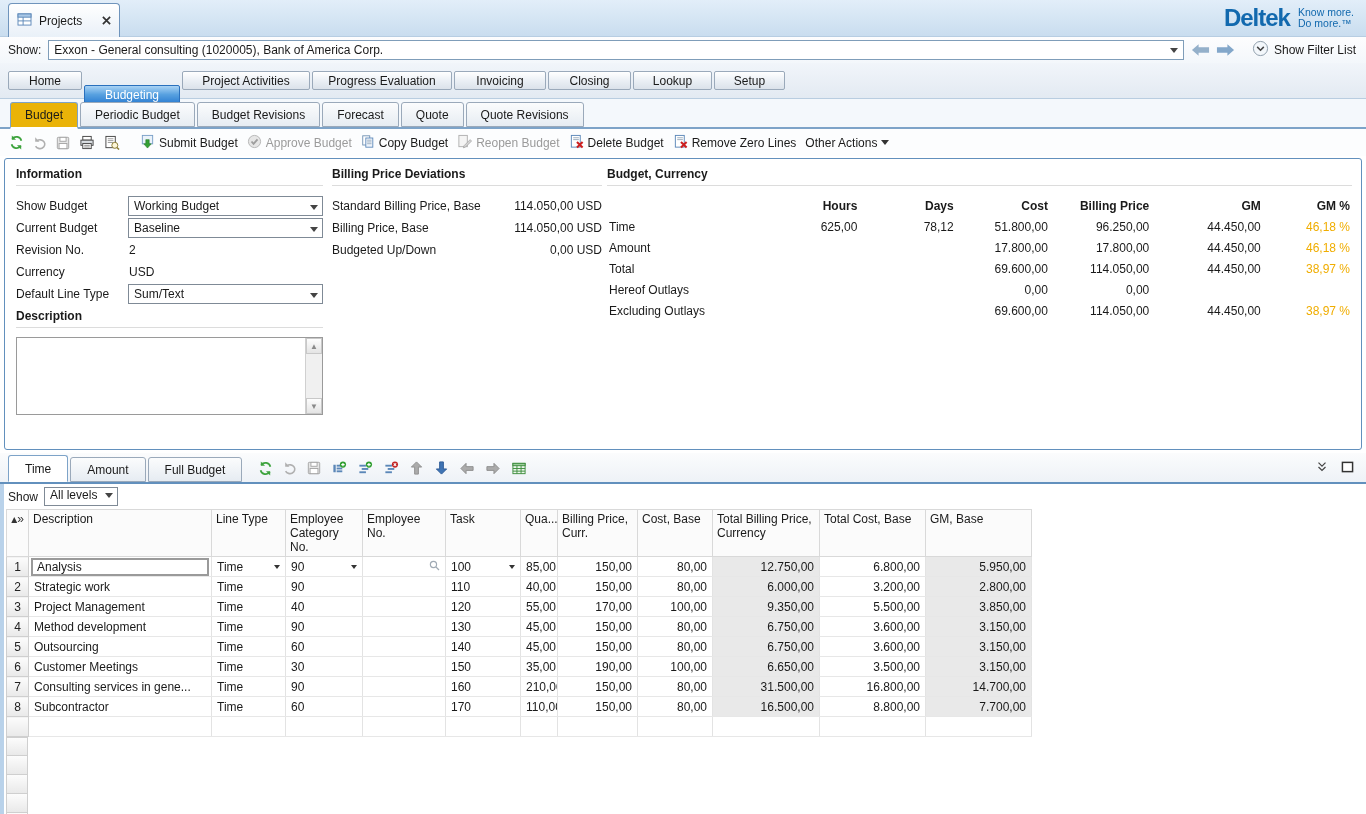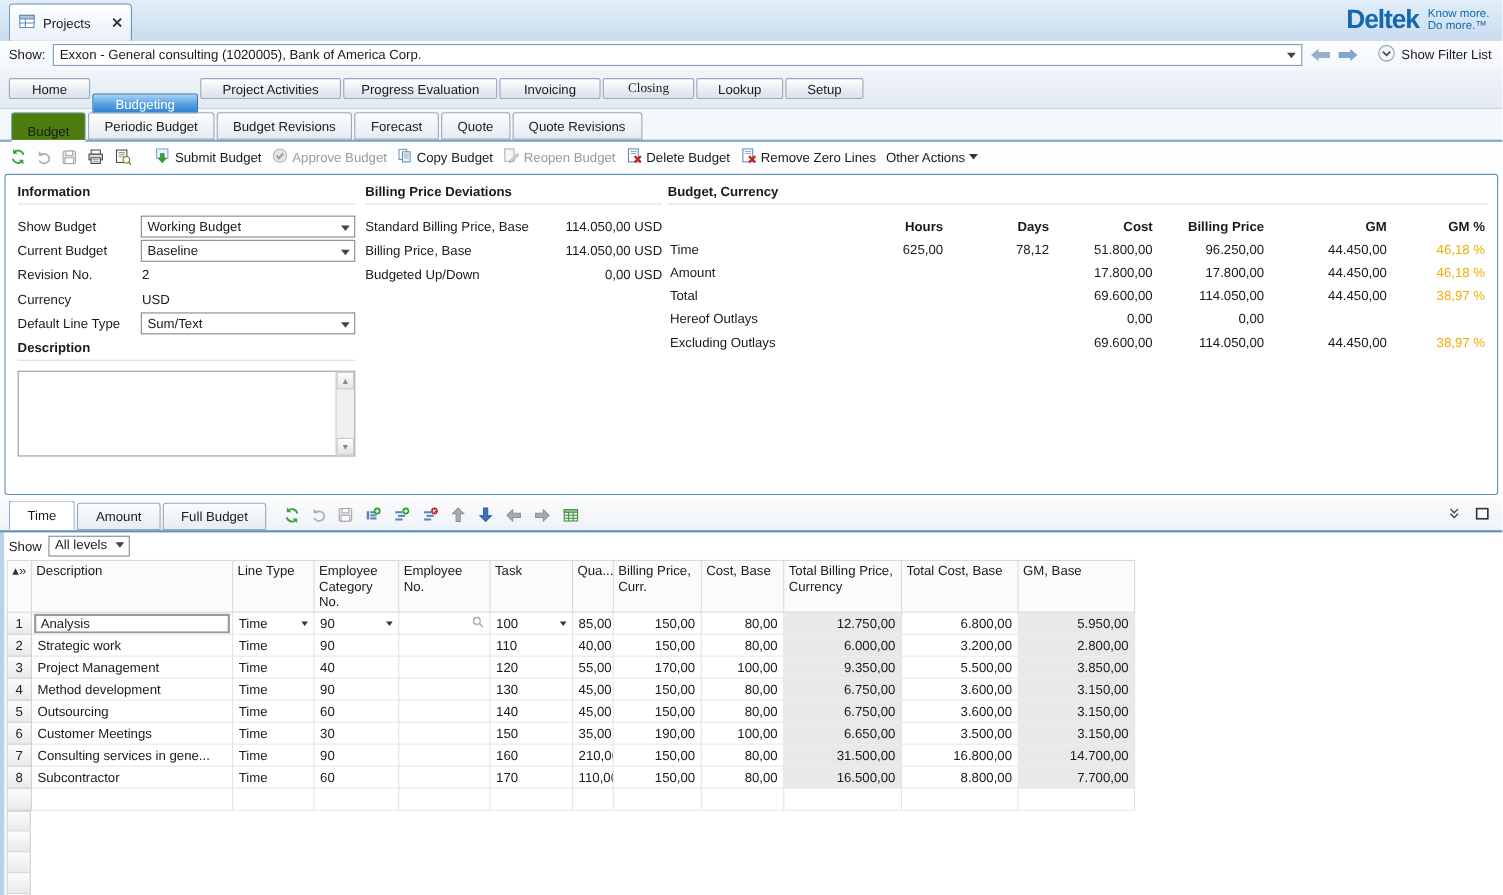--- a/index.html
+++ b/index.html
@@ -23,27 +23,27 @@
   .combo .arrowbox { width:14px; display:flex; justify-content:center; }
   .navbtns { display:flex; gap:6px; align-items:center; }
   .filter-toggle { display:flex; align-items:center; gap:5px; margin:0 2px 0 10px; cursor:pointer; }
 
   
   .main-tabs { height:36px; background:linear-gradient(#f1f5fa,#e3eaf2); display:flex; align-items:center; gap:2px; padding-left:8px; border-bottom:1px solid #b9cde0; }
   .mtab { height:19px; display:flex; align-items:center; justify-content:center; border:1px solid #9aa9ba; border-radius:2px;
           background:linear-gradient(#ffffff,#e9eef4 55%,#dbe2ea); cursor:pointer; }
   .mtab.selected { background:linear-gradient(#a9d3f5,#58a1e0 50%,#2e7fd2); color:#fff; border-color:#2a70bd; }
   .mtab:nth-child(1){width:74px;} .mtab:nth-child(2){width:96px;margin-top:28px;} .mtab:nth-child(3){width:128px;} .mtab:nth-child(4){width:140px;}
-  .mtab:nth-child(5){width:92px;} .mtab:nth-child(6){width:83px;font-family:Liberation Serif, serif;} .mtab:nth-child(7){width:79px;} .mtab:nth-child(8){width:71px;}
+  .mtab:nth-child(5){width:92px;} .mtab:nth-child(6){width:83px;} .mtab:nth-child(7){width:79px;} .mtab:nth-child(8){width:71px;}
 
   
   .sub-tabs { height:30px; background:#f4f8fc; display:flex; align-items:flex-end; gap:2px; padding-left:10px; border-bottom:2px solid #7da3c8; }
   .stab { height:25px; padding:0 14px; display:flex; align-items:center; border:1px solid #9aa9ba; border-radius:3px 3px 0 0;
           background:linear-gradient(#fbfcfd,#e6ecf2); cursor:pointer; }
-  .stab.selected { background:#4d7c0f; border-color:#7da3c8; border-bottom:2px solid #fff; margin-bottom:-2px; height:27px; z-index:2;align-items:flex-end; }
+  .stab.selected { background:#eab308; border-color:#7da3c8; border-bottom:2px solid #fff; margin-bottom:-2px; height:27px; z-index:2; }
 
   
   .toolbar { height:27px; display:flex; align-items:center; gap:9px; padding:0 9px; background:#fcfdfe; }
   .tbicon { display:flex; align-items:center; cursor:pointer; }
   .action { display:flex; align-items:center; gap:4px; cursor:pointer; white-space:nowrap; }
   .action.disabled { color:#9b9b9b; cursor:default; }
   .sep { width:2px; }
 
   
   .panel { margin:2px 4px 0 4px; height:292px; border:1px solid #6290bd; border-radius:3px; background:#fff; position:relative; }

